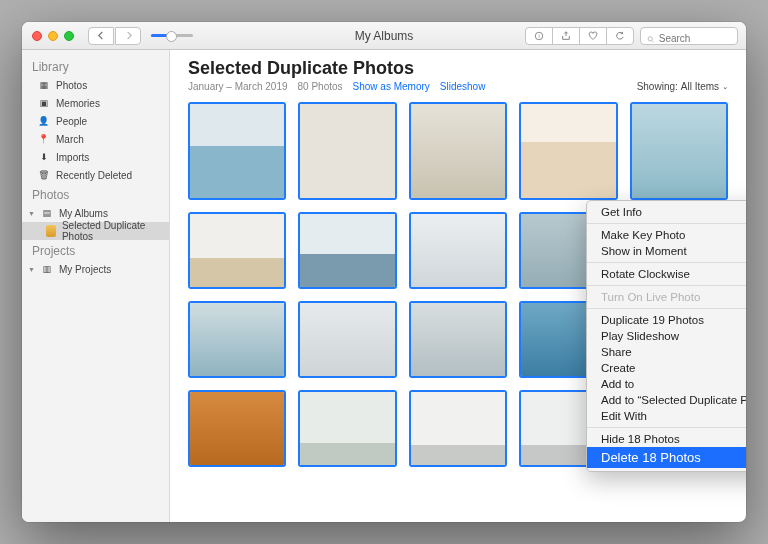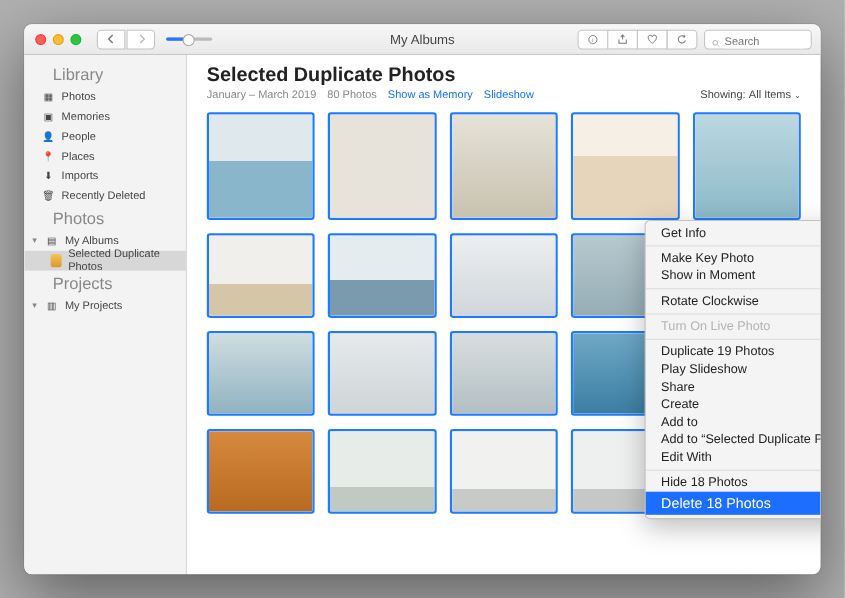--- a/index.html
+++ b/index.html
@@ -20,21 +20,21 @@
 .slider::after { content:""; position: absolute; left: 36%; top:-3px; width:9px; height:9px; background:#fff; border:1px solid #aaa; border-radius:50%; }
 .tb-title { position: absolute; left: 50%; transform: translateX(-50%); font-size: 12px; color: #444; }
 .tb-right { margin-left: auto; display: flex; align-items: center; gap: 0; padding-right: 8px; }
 .tbtn { width: 28px; height: 18px; background: #fff; border: 1px solid #c4c4c4; display: flex; align-items: center; justify-content: center; font-size: 10px; color: #666; margin-left: -1px; }
 .tbtn:first-child { border-radius: 4px 0 0 4px; }
 .search { display: flex; align-items: flex-end; height: 18px; border: 1px solid #c4c4c4; border-radius: 4px; background: #fff; padding: 0 6px; margin-left: 6px; width: 98px; }
 .search svg { width: 9px; height: 9px; color: #9a9a9a; }
 .search input { border: none; outline: none; font-size: 10px; margin-left: 4px; width: 100%; color: #555; }
 .body { flex: 1; display: flex; overflow: hidden; }
 .sidebar { width: 148px; background: #f3f3f3; border-right: 1px solid #d8d8d8; padding: 6px 0; font-size: 10px; color: #444; overflow: hidden; }
-.sec { padding: 0 26px; font-size: 15px; color: #888; margin-top: 4px; margin-bottom: 2px; }
+.sec { padding: 0 10px; font-size: 12px; color: #888; margin-top: 4px; margin-bottom: 2px; }
 .srow { display: flex; align-items: center; height: 18px; padding: 0 10px 0 16px; gap: 6px; cursor: default; }
 .srow.sel { background: #d7d7d7; }
 .srow.arrow { padding-left: 6px; }
 .disc { width: 7px; font-size: 7px; color: #888; }
 .smico { width:12px; height:12px; display:inline-flex; align-items:center; justify-content:center; font-size:9px; }
 .main { flex: 1; padding: 8px 18px; overflow: hidden; position: relative; }
 .header { display: flex; align-items: flex-start; }
 .htitle { font-size: 18px; font-weight: 600; color: #222; }
 .hright { margin-left: auto; display: flex; align-items: center; gap: 6px; }
 .selcnt { font-size: 12px; color: #555; }
@@ -120,21 +120,21 @@
       <div class="srow">
           <span class="smico">▣</span>
           <span>Memories</span>
         </div>
       <div class="srow">
           <span class="smico">👤</span>
           <span>People</span>
         </div>
       <div class="srow">
           <span class="smico">📍</span>
-          <span>Places</span>
+          <span>March</span>
         </div>
       <div class="srow">
           <span class="smico">⬇</span>
           <span>Imports</span>
         </div>
       <div class="srow">
           <span class="smico">🗑</span>
           <span>Recently Deleted</span>
         </div>
 

